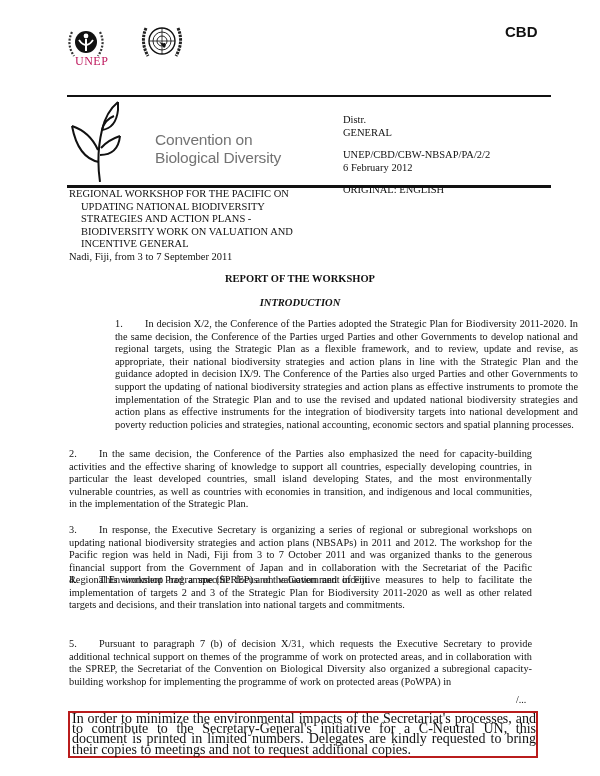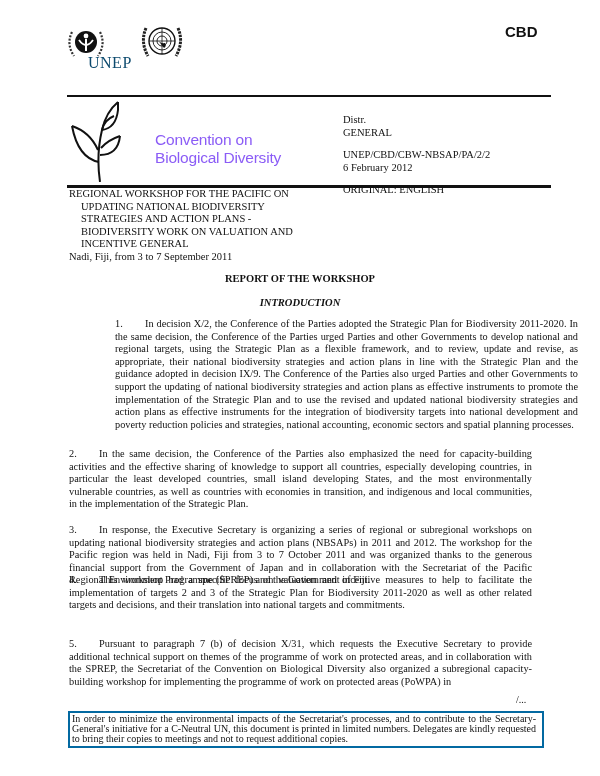--- a/index.html
+++ b/index.html
@@ -5,31 +5,31 @@
   html, body { margin: 0; padding: 0; background: #ffffff; }
   body {
     width: 600px; height: 776px; position: relative; overflow: hidden;
     font-family: "Liberation Serif", "DejaVu Serif", serif;
     color: #111;
   }
   .abs { position: absolute; }
 
   
   .unep-logo { left: 62px; top: 20px; width: 48px; height: 48px; }
-  .unep-label { left: 88px; top: 54px; font-size: 16px; letter-spacing: 0.5px; color:#0c4a6e; }
+  .unep-label { left: 75px; top: 54px; font-size: 12px; letter-spacing: 0.5px; color:#be185d; }
   .un-logo { left: 140px; top: 22px; width: 44px; height: 40px; }
   .cbd-tag { left: 505px; top: 23px; font-family: "Liberation Sans", "DejaVu Sans", sans-serif; font-weight: bold; font-size: 15px; }
 
   
   .rule-top { left: 67px; top: 95px; width: 484px; height: 2px; background: #111; }
   .rule-bottom { left: 67px; top: 185px; width: 484px; height: 3px; background: #111; }
 
   
   .cbd-plant { left: 68px; top: 100px; width: 70px; height: 82px; }
-  .cbd-name { left: 155px; top: 131px; font-family: "Liberation Sans", "DejaVu Sans", sans-serif; font-size: 15.5px; line-height: 18px; color: #8b5cf6; letter-spacing: -0.2px; }
+  .cbd-name { left: 155px; top: 131px; font-family: "Liberation Sans", "DejaVu Sans", sans-serif; font-size: 15.5px; line-height: 18px; color: #737373; letter-spacing: -0.2px; }
 
   
   .meta { left: 343px; top: 97px; font-size: 10.5px; line-height: 13px; margin-top: 16px; }
   .meta div { white-space: nowrap; }
   .meta .gap { height: 9px; }
 
   
   .ws-title { left: 69px; top: 188px; font-size: 10.5px; line-height: 12.6px; }
   .ws-title .indent { padding-left: 12px; }
 
@@ -46,23 +46,23 @@
   .p1 { top: 318px; margin-left: 46px; }
   .p2 { top: 448px; }
   .p3 { top: 524px; }
   .p4 { top: 574px; }
   .p5 { top: 638px; }
 
   .continued { left: 516px; top: 694px; font-size: 10px; }
 
   .footer-box {
     left: 68px; top: 711px; width: 464px;
-    border: 2px solid #0369a1;
-    padding: 1px 6px 1px 2px;
-    font-size: 10px; line-height: 10.2px;
+    border: 2px solid #b91c1c;
+    padding: 1px 0 1px 2px;
+    font-size: 14px; line-height: 10.2px;
     text-align: justify;
   }
 </style>
 </head>
 <body>
 
 <svg class="abs unep-logo" viewBox="0 0 48 48">
   <path d="M10 12 Q4 24 12 36" stroke="#333" stroke-width="2.2" fill="none" stroke-dasharray="2 1.5"></path>
   <path d="M38 12 Q44 24 36 36" stroke="#333" stroke-width="2.2" fill="none" stroke-dasharray="2 1.5"></path>
   <circle cx="24" cy="22" r="11" fill="#111"></circle>

